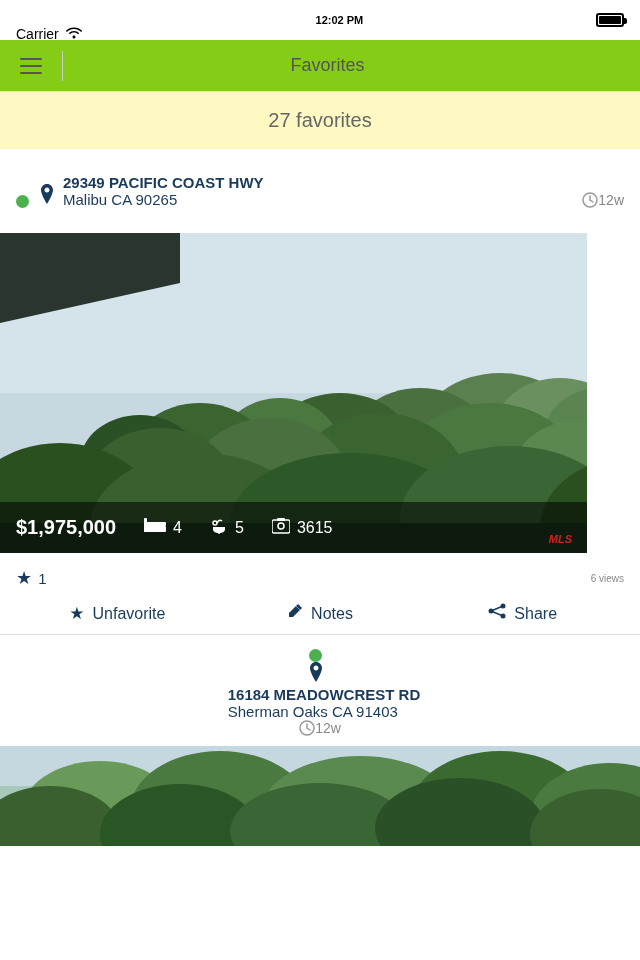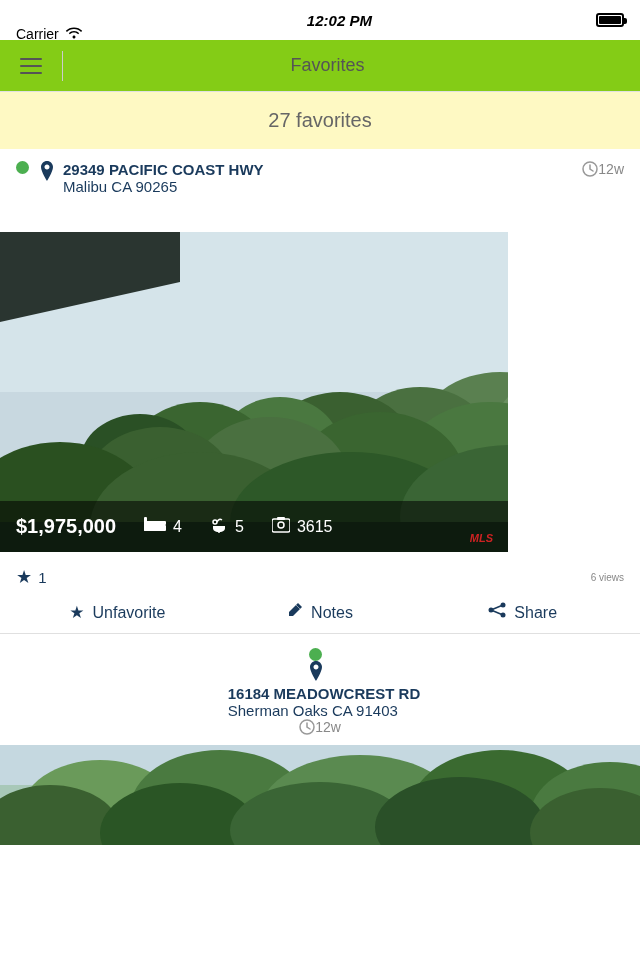--- a/index.html
+++ b/index.html
@@ -23,23 +23,22 @@
     .status-carrier {
       font-size: 14px;
       font-weight: 500;
       display: flex;
       align-items: center;
       gap: 6px;
       margin-top: 27px;
     }
     .wifi-icon { font-size: 13px; }
     .status-time {
-      font-size: 15px;
+      font-size: 11px;
       font-weight: 600;
-      font-style: italic;
     }
     .battery-block {
       display: flex;
       align-items: center;
     }
     .battery {
       width: 28px;
       height: 14px;
       border: 2px solid #000;
       border-radius: 3px;
@@ -110,22 +109,22 @@
       text-align: center;
       padding: 17px;
       font-size: 20px;
       color: #666;
       font-weight: 400;
     }
 
     
     .listing-header {
       display: flex;
-      align-items: flex-start;
-      padding: 12px 16px;
+      align-items: flex-end;
+      padding: 25px 16px;
       background: #fff;
     }
     .status-dot {
       width: 13px;
       height: 13px;
       border-radius: 50%;
       background: #4caf50;
       flex-shrink: 0;
       margin-right: 10px;
     }
@@ -152,36 +151,35 @@
       display: flex;
       align-items: center;
       gap: 0;
       color: #888;
       font-size: 14px;
       flex-shrink: 0;
     }
 
     
     .property-image {
-      width: 508px;
+      width: 587px;
       height: 320px;
       background: linear-gradient(
         to bottom,
         #b8cdd8 0%,
         #9ab5c5 15%,
         #7ba8a0 30%,
         #5a8a60 45%,
         #4a7a50 60%,
         #3d6a42 75%,
         #2d5535 90%,
         #1e3d25 100%
       );
       position: relative;
       overflow: hidden;
-      margin-top: 25px;
     }
     
     .property-image::before {
       content: '';
       position: absolute;
       top: 0;
       left: 0;
       width: 160px;
       height: 80px;
       background: #2a3a2a;

